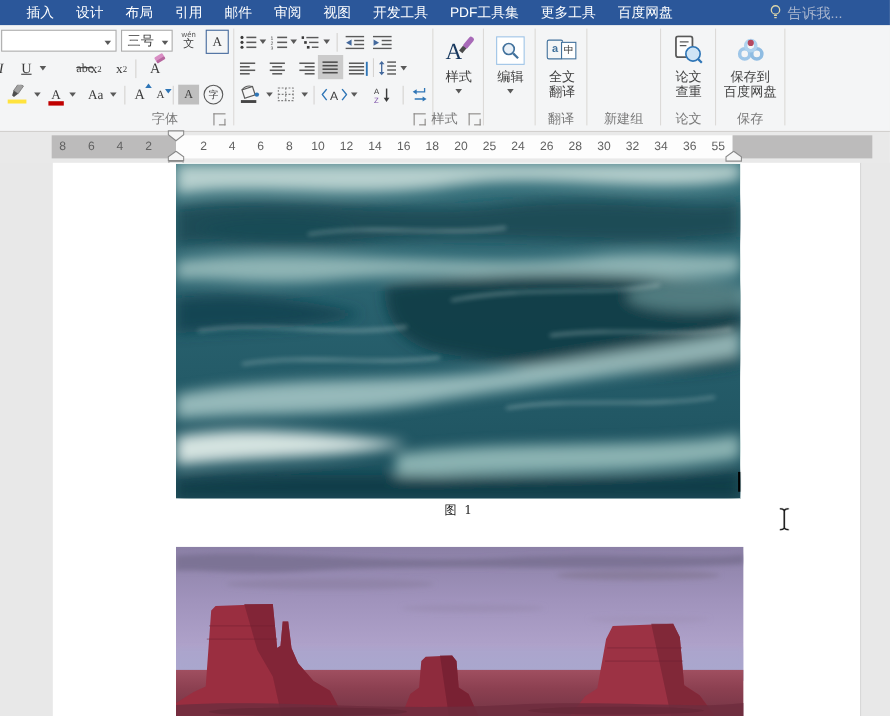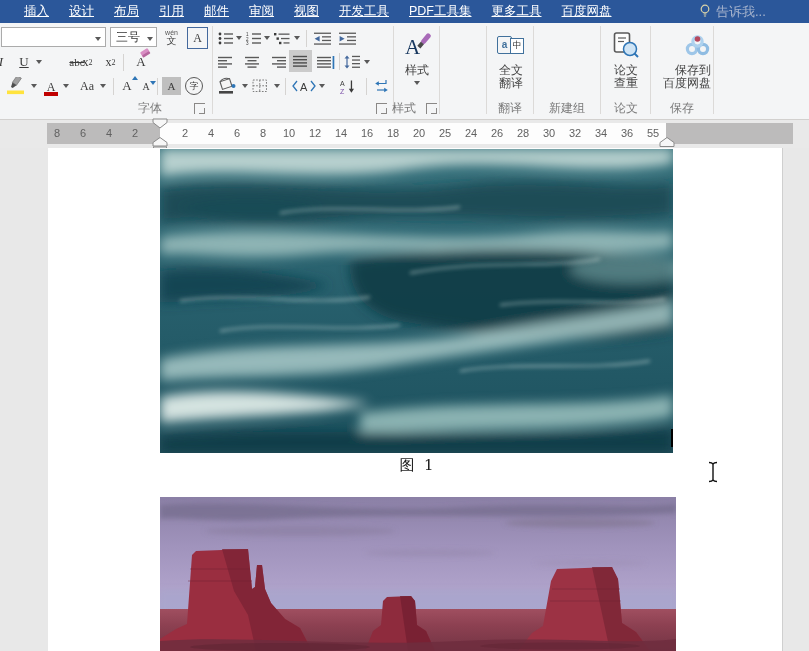--- a/index.html
+++ b/index.html
@@ -1,21 +1,21 @@
 <!DOCTYPE html>
 <html><head>
 <meta charset="utf-8">
 <style>
   html,body{margin:0;padding:0;}
   body{width:809px;height:651px;overflow:hidden;position:relative;background:#e9e9e9;
        font-family:"Liberation Sans",sans-serif;-webkit-font-smoothing:antialiased;}
   .abs{position:absolute;}
   
   #menubar{position:absolute;left:0;top:0;width:809px;height:23px;background:#2b579a;display:flex;align-items:center;padding-left:14px;box-sizing:border-box;}
-  .mtab{color:#fff;font-size:12.5px;padding:0 10px;line-height:23px;white-space:nowrap;cursor:default;text-decoration:underline;}
+  .mtab{color:#fff;font-size:12.5px;padding:0 10px;line-height:23px;white-space:nowrap;cursor:default;}
   #tellme{position:absolute;left:699px;top:0;height:23px;display:flex;align-items:center;gap:5px;}
   #tellme span{color:#a7b4cd;font-size:13px;}
   
   #ribbon{position:absolute;left:0;top:23px;width:809px;height:96px;background:#f4f5f6;border-bottom:1px solid #d2d0ce;box-sizing:content-box;}
   .vsep{position:absolute;top:3px;height:88px;width:1px;background:#dcdad8;}
   .msep{position:absolute;width:1px;height:17px;background:#d5d3d1;}
   .glabel{position:absolute;top:78px;height:14px;font-size:12px;color:#7a7a7a;text-align:center;line-height:14px;white-space:nowrap;}
   .launcher{position:absolute;top:80px;width:10px;height:10px;border-left:1px solid #8a8886;border-top:1px solid #8a8886;}
   .launcher::after{content:"";position:absolute;right:0px;bottom:0px;width:5px;height:5px;border-right:1.5px solid #8a8886;border-bottom:1.5px solid #8a8886;}
   .combo{position:absolute;top:4px;height:20px;background:#fff;border:1px solid #ababab;display:flex;align-items:center;box-sizing:border-box;font-size:12px;color:#333;}
@@ -34,21 +34,21 @@
   
   #ruler{position:absolute;left:0;top:122px;width:809px;height:26px;}
   .rseg{position:absolute;top:1px;height:21px;}
   .rgray{background:#bcbbbb;}
   .rwhite{background:#fdfdfd;}
   .rnums{position:absolute;top:1px;height:21px;display:flex;}
   .rnum{width:26px;text-align:center;font-size:11px;line-height:21px;color:#616161;position:relative;}
   
   #docarea{position:absolute;left:0;top:148px;width:809px;height:503px;background:#e8e8e8;}
   #page{position:absolute;left:48px;top:0;width:735px;height:503px;background:#fff;border-right:1px solid #cfcfcf;box-sizing:border-box;}
-  #caption{position:absolute;left:112px;top:308px;width:513px;text-align:center;font-family:"DejaVu Serif","Liberation Serif",serif;font-size:15px;color:#1a1a1a;white-space:pre;}
+  #caption{position:absolute;left:112px;top:308px;width:513px;text-align:center;font-family:"DejaVu Serif","Liberation Serif",serif;font-size:11px;color:#1a1a1a;white-space:pre;}
   #caret{position:absolute;left:623px;top:281px;width:2px;height:18px;background:#000;}
 </style>
 </head>
 <body>
 
 <div id="menubar">
   <div style="display:flex;">
 
   <span class="mtab">插入</span>
       <span class="mtab">设计</span>
@@ -349,20 +349,32 @@
           </g>
       </svg>
     </span>
     <span class="cap">样式</span>
     <span class="cdn" style="margin-top:4px;"></span>
   </div>
   <div class="glabel" style="left:384px;width:40px;">样式</div>
   <div class="launcher" style="left:426px;"></div>
   <div class="vsep" style="left:439px;"></div>
 
+  <div class="bigbtn" style="left:443px;width:42px;">
+    <span class="icn">
+      <span style="width:24px;height:24px;border:1px solid #9dc3e6;background:#fff;display:flex;align-items:center;justify-content:center;">
+        <svg width="20" height="20" viewBox="0 0 20 20">
+          <circle cx="8.5" cy="8.5" r="5" fill="#eaf1f8" stroke="#41719c" stroke-width="1.5"></circle>
+          <line x1="12.5" y1="12.5" x2="17" y2="17" stroke="#41719c" stroke-width="2"></line>
+        </svg>
+      </span>
+    </span>
+    <span class="cap">编辑</span>
+    <span class="cdn" style="margin-top:4px;"></span>
+  </div>
   <div class="vsep" style="left:486px;"></div>
 
   <div class="bigbtn" style="left:489px;width:44px;">
     <span class="icn">
       <span style="position:relative;width:28px;height:22px;display:block;">
         <span style="position:absolute;left:0;top:1px;width:13px;height:16px;border:1.5px solid #41719c;border-radius:2px;color:#41719c;font-size:10px;font-weight:bold;display:flex;align-items:center;justify-content:center;">a</span>
         <span style="position:absolute;left:13px;top:3px;width:12px;height:14px;border:1.5px solid #41719c;background:#fff;color:#333;font-size:9px;display:flex;align-items:center;justify-content:center;">中</span>
       </span>
     </span>
     <span class="cap">全文</span>
@@ -383,21 +395,21 @@
         <circle cx="17" cy="17" r="6.5" fill="#cfe4f5" stroke="#2e75b6" stroke-width="1.5"></circle>
         <line x1="21.5" y1="21.5" x2="25" y2="25" stroke="#2e75b6" stroke-width="2"></line>
       </svg>
     </span>
     <span class="cap">论文</span>
     <span>查重</span>
   </div>
   <div class="glabel" style="left:604px;width:44px;">论文</div>
   <div class="vsep" style="left:650px;"></div>
 
-  <div class="bigbtn" style="left:653px;width:58px;align-items:flex-end;">
+  <div class="bigbtn" style="left:653px;width:58px;">
     <span class="icn">
       <svg width="27" height="25" viewBox="0 0 27 25">
         <circle cx="8" cy="16" r="4.6" fill="none" stroke="#9ec6e8" stroke-width="3.2"></circle>
         <circle cx="19" cy="16" r="4.6" fill="none" stroke="#8fbce2" stroke-width="3.2"></circle>
         <circle cx="13.5" cy="8.5" r="4.6" fill="none" stroke="#aed2ee" stroke-width="3.2"></circle>
         <circle cx="13.5" cy="6" r="2.8" fill="#b5485e"></circle>
       </svg>
     </span>
     <span class="cap">保存到</span>
     <span>百度网盘</span>

